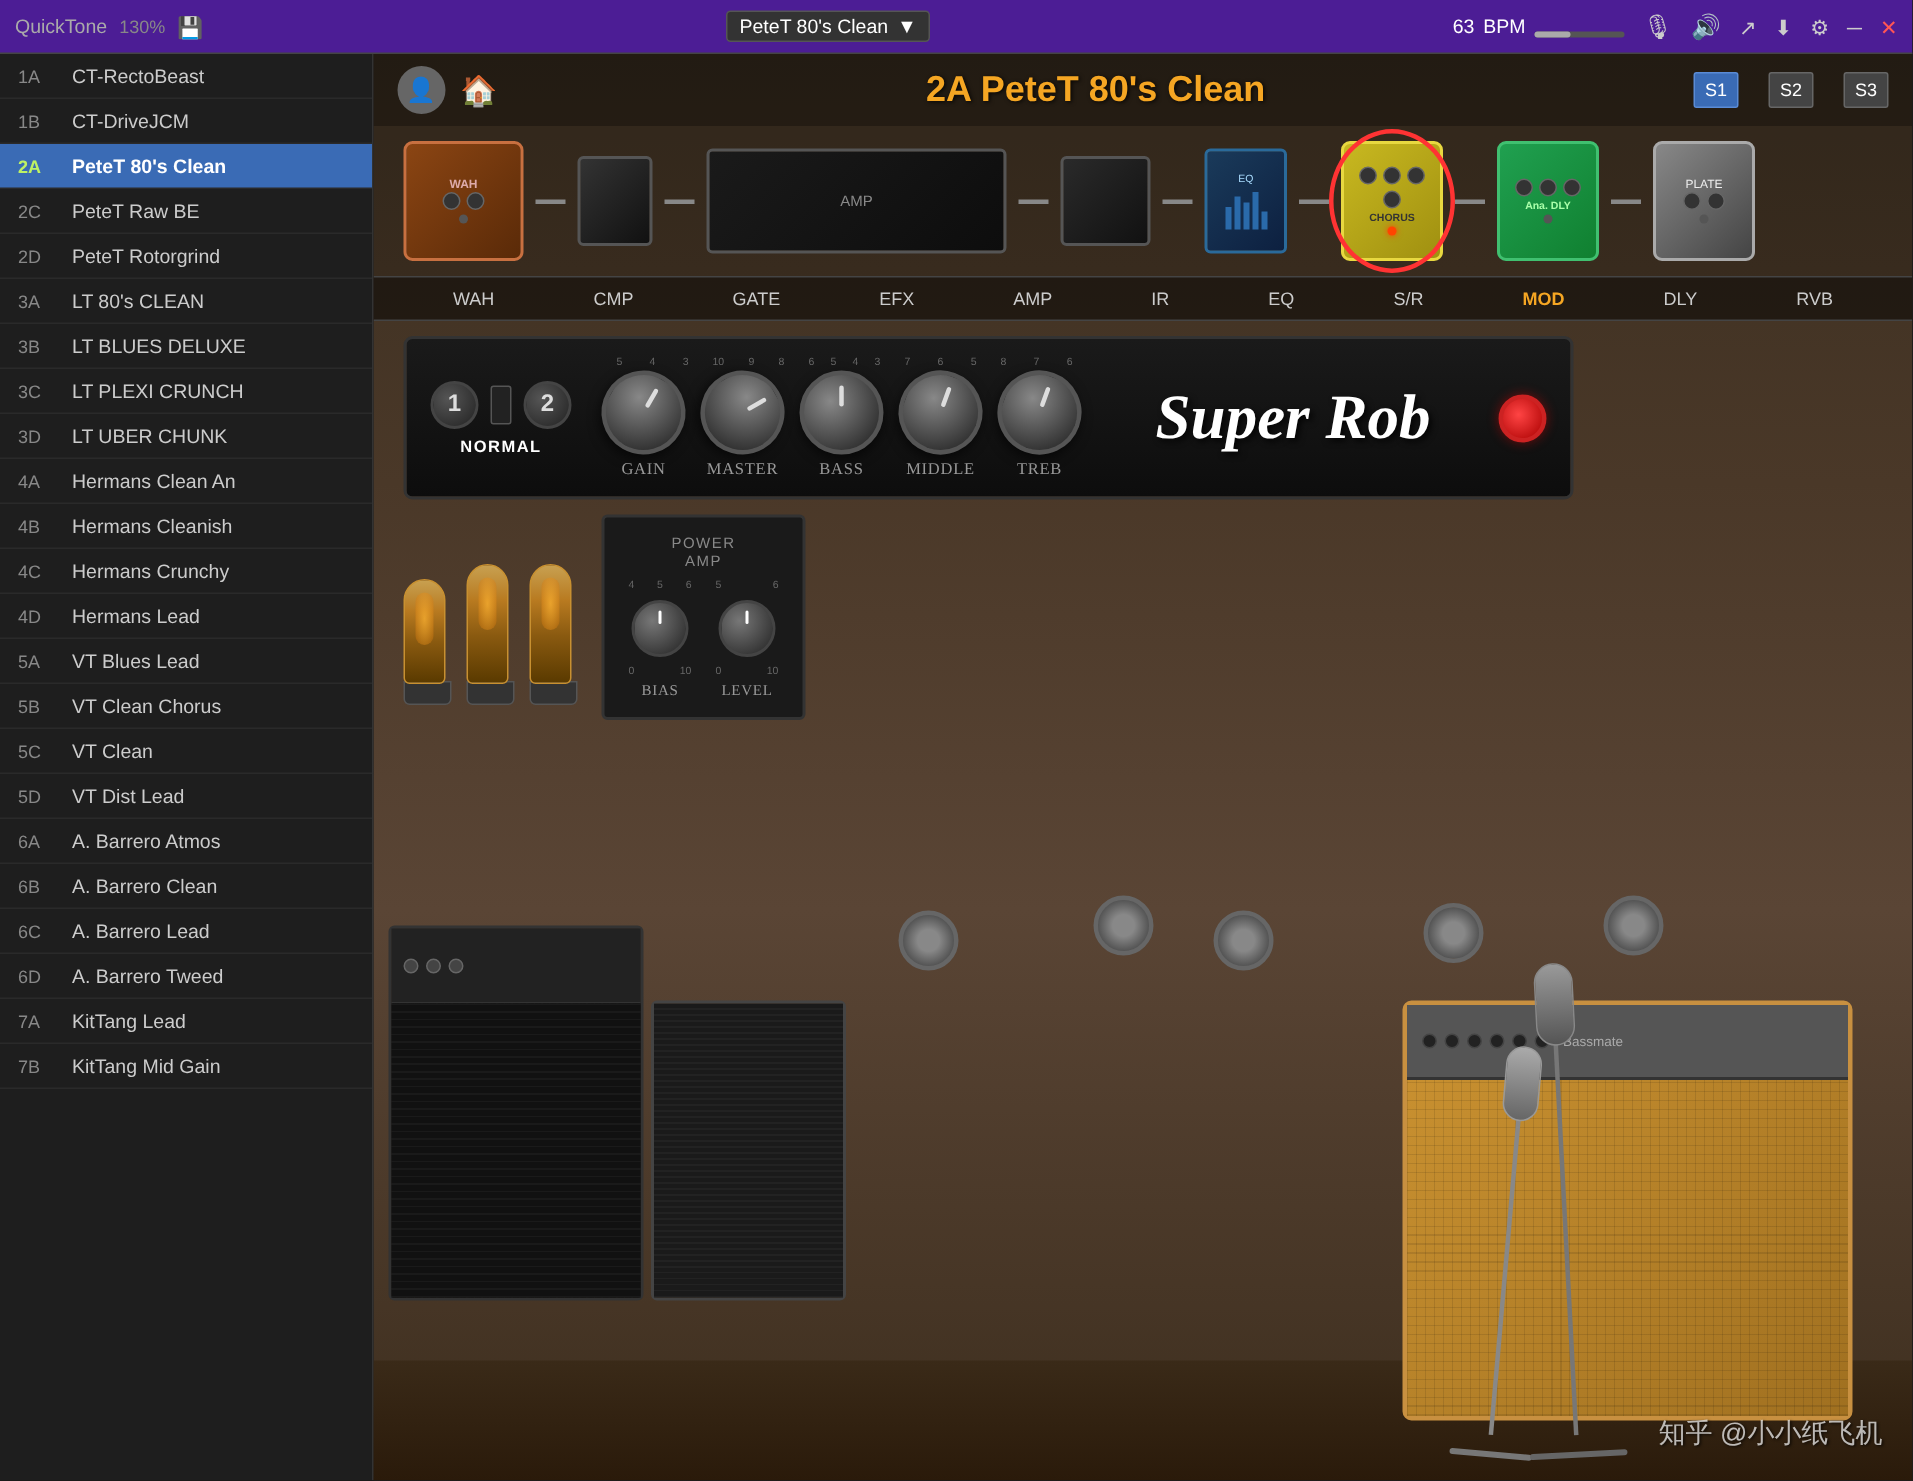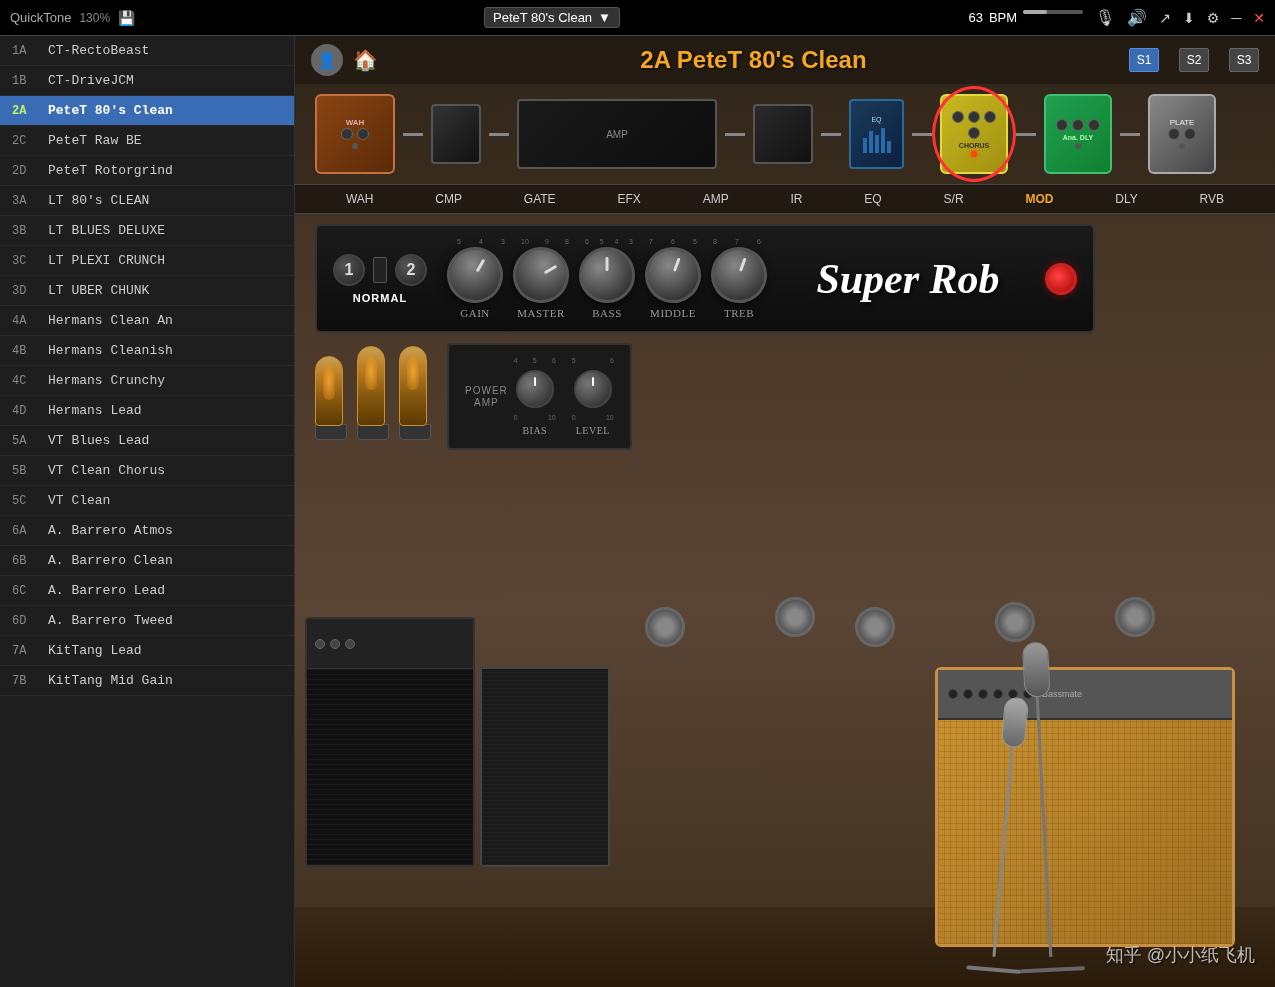--- a/index.html
+++ b/index.html
@@ -9,21 +9,21 @@
       overflow: hidden;
       font-family: Arial, sans-serif;
       background: #1a1a1a;
       display: flex;
       flex-direction: column;
     }
 
     
     #title-bar {
       height: 36px;
-      background: #000000;
+      background: #4c1d95;
       display: flex;
       align-items: center;
       justify-content: space-between;
       padding: 0 10px;
       flex-shrink: 0;
       border-bottom: 1px solid #444;
     }
     #title-bar-left {
       display: flex;
       align-items: center;
@@ -41,21 +41,21 @@
     #title-bar-right {
       display: flex;
       align-items: center;
       gap: 12px;
       color: #ccc;
     }
     .bpm-display {
       color: #fff;
       font-size: 13px;
       display: flex;
-      align-items: flex-start;
+      align-items: flex-end;
       gap: 6px;
     }
     .bpm-slider {
       width: 60px;
       height: 4px;
       background: #555;
       border-radius: 2px;
       position: relative;
     }
     .bpm-slider-fill {
@@ -79,26 +79,25 @@
 
     
     #main-layout {
       display: flex;
       flex: 1;
       overflow: hidden;
     }
 
     
     #sidebar {
-      width: 295px;
+      width: 249px;
       background: #1e1e1e;
       flex-shrink: 0;
       overflow-y: auto;
       border-right: 1px solid #333;
-      font-family: Liberation Mono, monospace;
     }
     .preset-item {
       display: flex;
       align-items: center;
       padding: 7px 12px;
       cursor: pointer;
       border-bottom: 1px solid #2a2a2a;
       color: #ccc;
       font-size: 13px;
       gap: 10px;
@@ -356,21 +355,21 @@
       border-radius: 0 0 4px 4px;
       margin-top: -2px;
     }
 
     .power-amp-panel {
       background: #1a1a1a;
       border: 2px solid #333;
       border-radius: 4px;
       padding: 12px 16px;
       display: flex;
-      flex-direction: row;
+      flex-direction: column;
       align-items: center;
       gap: 6px;
     }
     .power-amp-label {
       font-size: 10px;
       color: #888;
       text-align: center;
       line-height: 1.2;
     }
     .power-amp-knobs {
@@ -674,20 +673,24 @@
       </div>
       <div class="preset-item">
         <span class="preset-id">5B</span>
         <span>VT Clean Chorus</span>
       </div>
       <div class="preset-item">
         <span class="preset-id">5C</span>
         <span>VT Clean</span>
       </div>
       <div class="preset-item">
+        <span class="preset-id">5D</span>
+        <span>VT Dist Lead</span>
+      </div>
+      <div class="preset-item">
         <span class="preset-id">6A</span>
         <span>A. Barrero Atmos</span>
       </div>
       <div class="preset-item">
         <span class="preset-id">6B</span>
         <span>A. Barrero Clean</span>
       </div>
       <div class="preset-item">
         <span class="preset-id">6C</span>
         <span>A. Barrero Lead</span>

